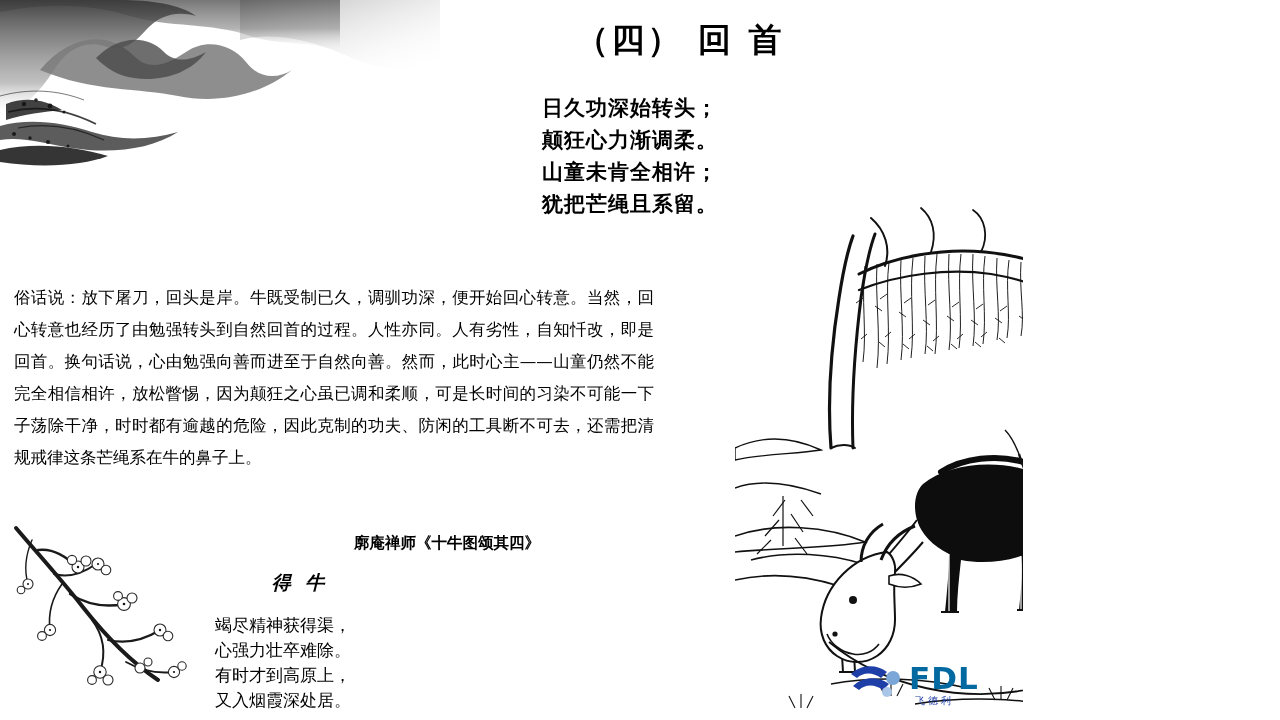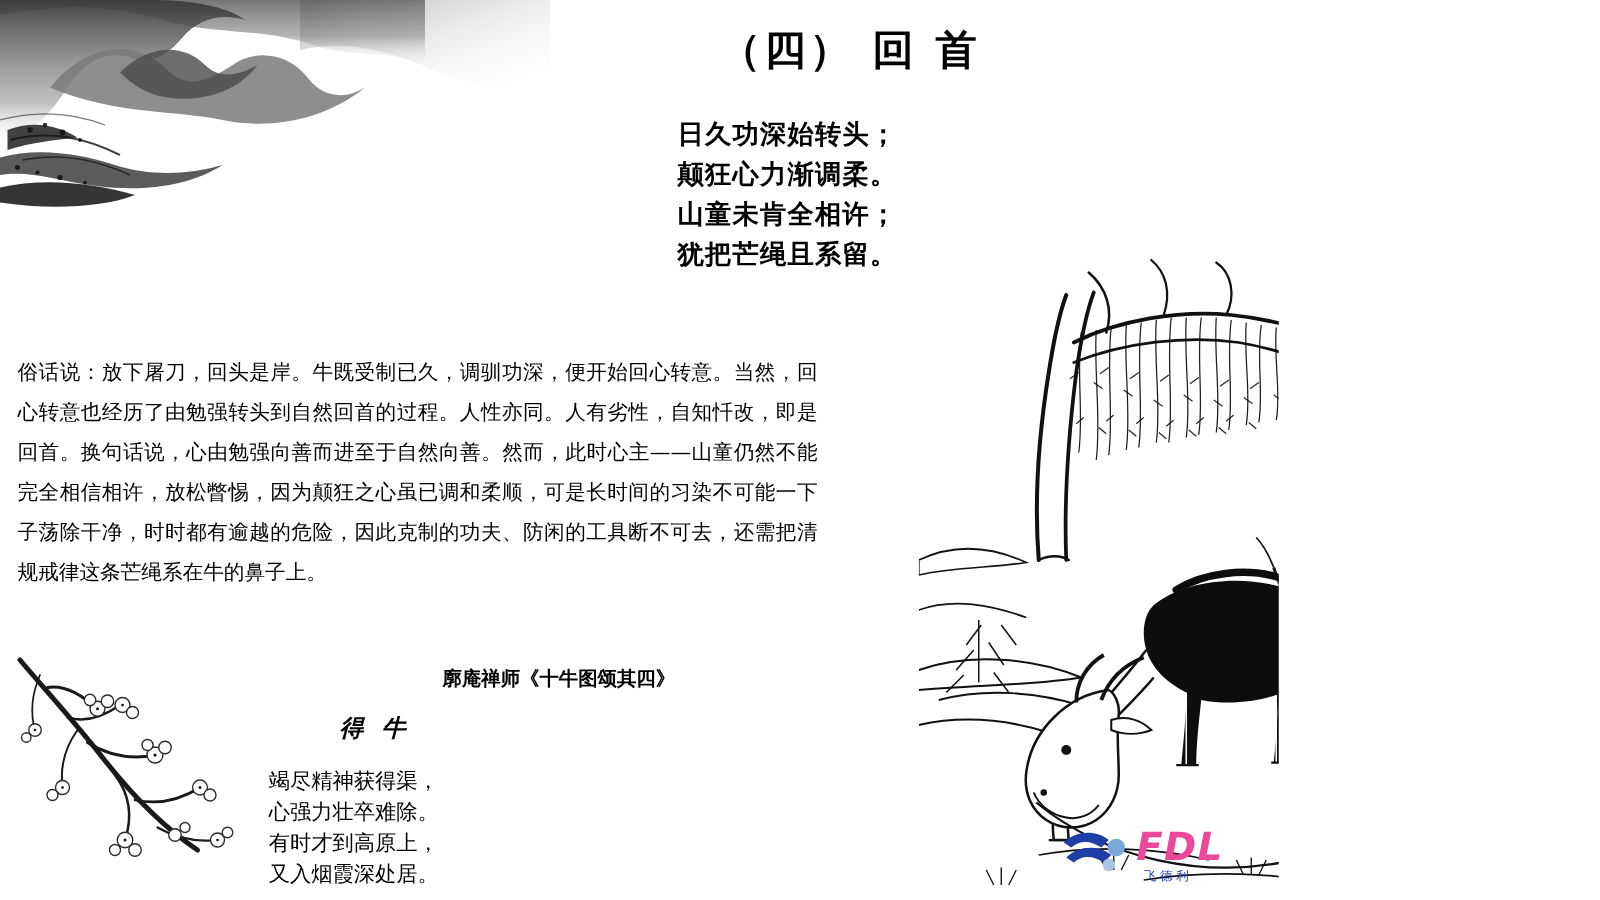--- a/index.html
+++ b/index.html
@@ -141,22 +141,21 @@
     width: 168px;
     height: 56px;
   }
   .logo-text {
     position: absolute;
     left: 62px;
     top: 2px;
     font-family: "DejaVu Sans", "Liberation Sans", sans-serif;
     font-size: 31px;
     font-weight: bold;
-    font-style: italic;
-    color: #ec4899;
+    color: #0369a1;
     letter-spacing: 1px;
   }
   .logo-sub {
     position: absolute;
     left: 68px;
     top: 36px;
     font-family: "DejaVu Sans", "Liberation Sans", sans-serif;
     font-size: 10px;
     color: #1f3fa8;
     letter-spacing: 3px;

